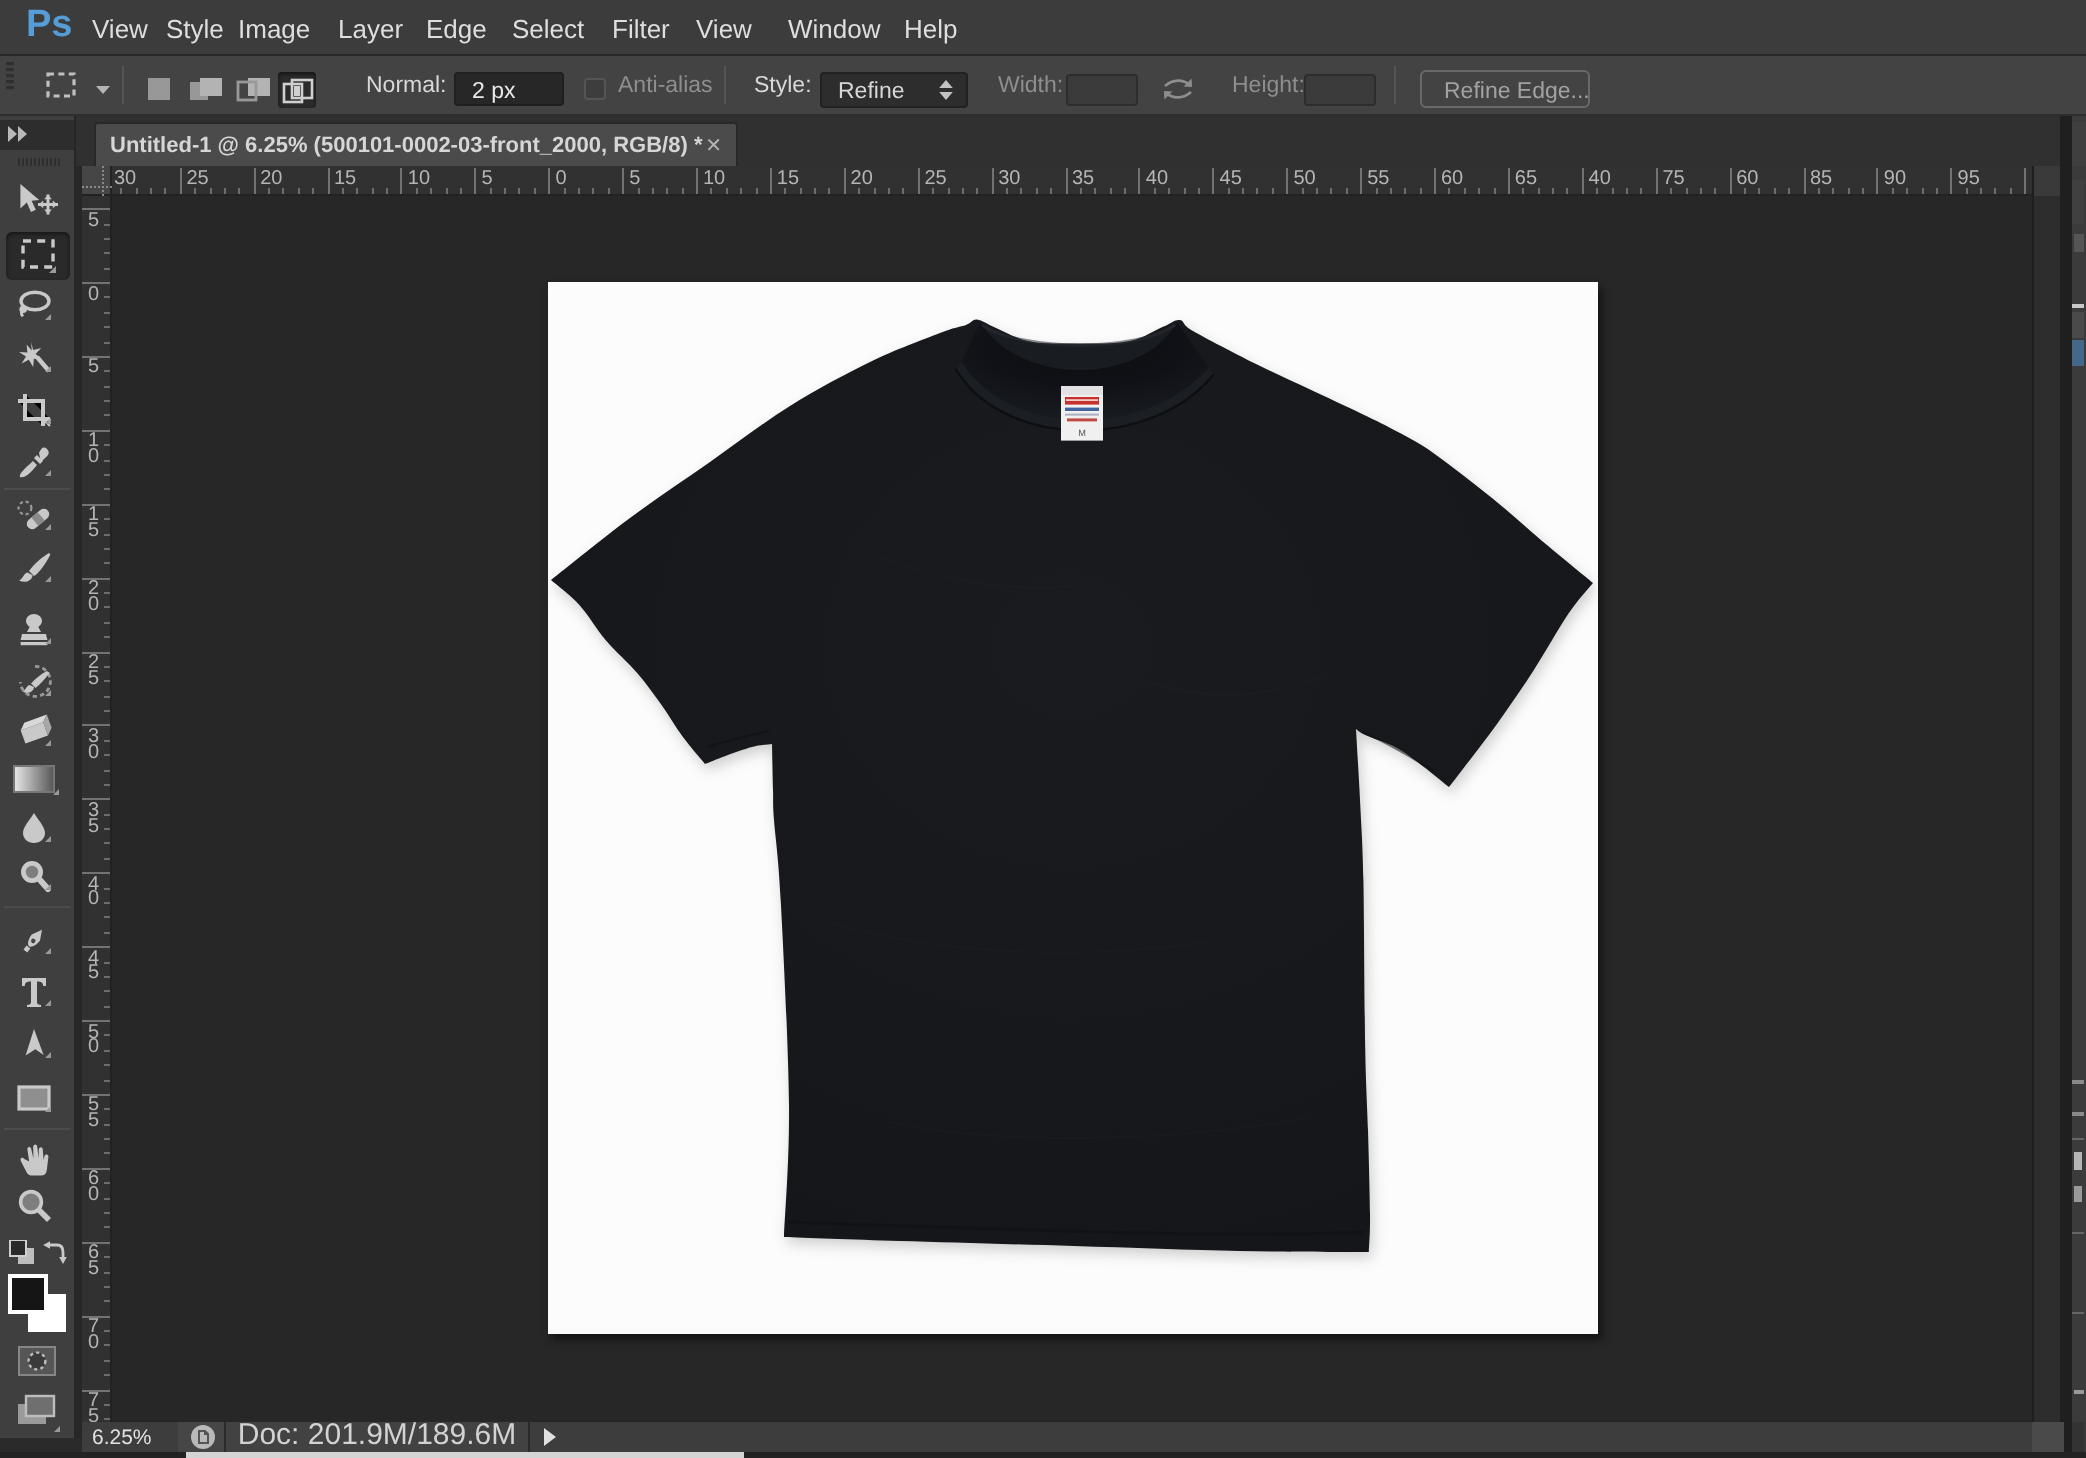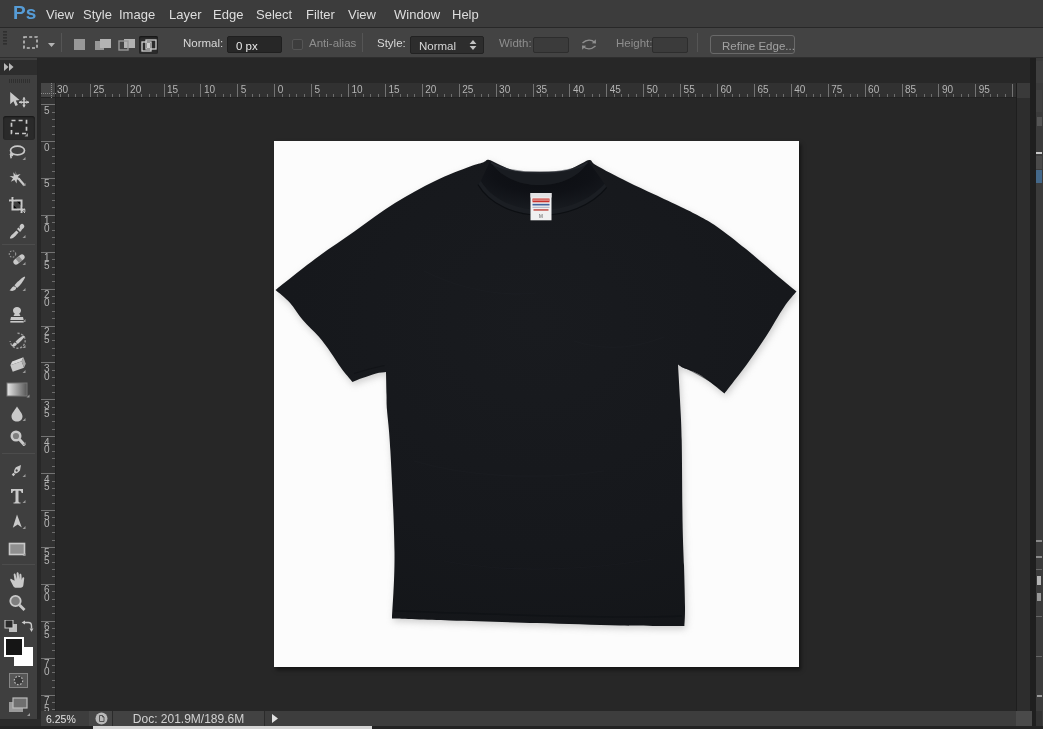--- a/index.html
+++ b/index.html
@@ -36,21 +36,21 @@
 #toolhead{position:absolute;left:0;top:2px;width:37px;height:15px;background:#2d2d2d}
 .tsep{position:absolute;left:2px;width:33px;height:1px;background:#363636;border-bottom:1px solid #4c4c4c}
 #presseddark{position:absolute;left:3px;top:58px;width:32px;height:24px;background:#2a2a2a;border-radius:3px;box-shadow:inset 0 1px 2px rgba(0,0,0,.5)}
 
 #paste{left:56px;top:98px;width:960px;height:613px;background:#272727}
 #canvas{position:absolute;left:218px;top:43px;width:525px;height:526px;background:#fcfcfc;box-shadow:2px 3px 4px rgba(0,0,0,.5)}
 
 #statusbar{left:41px;top:711px;width:975px;height:15px;background:#3d3d3d}
 #statusbar .z{position:absolute;left:5px;top:2px;font-size:10.5px;color:#e2e2e2}
 #docbox{position:absolute;left:71px;top:0px;width:153px;height:15px;background:#424242;border-left:1px solid #2b2b2b;border-right:1px solid #2b2b2b;text-align:center;line-height:14px}
-#docbox span{font-size:12px;color:#d2d2d2;white-space:nowrap}
+#docbox span{font-size:15px;color:#d2d2d2;white-space:nowrap}
 #bottomstrip{left:0;top:726px;width:1043px;height:3px;background:#232323}
 #whitestrip{left:93px;top:726px;width:279px;height:3px;background:#d4d4d4}
 
 #scrolltrack{left:1016px;top:98px;width:14px;height:613px;background:#2d2d2d;border-left:1px solid #1e1e1e}
 #scrolltop{left:1016px;top:83px;width:14px;height:15px;background:#3a3a3a;border-left:1px solid #1e1e1e}
 #rightsep{left:1030px;top:58px;width:6px;height:671px;background:#1f1f1f}
 #rightdock{left:1036px;top:58px;width:7px;height:671px;background:#3b3b3b}
 </style></head>
 <body>
 <div id="app">
@@ -140,44 +140,50 @@
         <rect x="1" y="3" width="9" height="9" fill="none" stroke="#989898" stroke-width="1.4"></rect>
       </svg>
       <div class="abs" style="left:139px;top:8px;width:19px;height:18px;background:#2b2b2b;border-radius:2px;box-shadow:inset 0 1px 2px rgba(0,0,0,.6)"></div>
       <svg class="abs" style="left:141px;top:11px" width="16" height="13" viewBox="0 0 16 13">
         <rect x="1" y="3" width="9" height="9" fill="none" stroke="#cfcfcf" stroke-width="1.3"></rect>
         <rect x="5" y="1" width="10" height="9" fill="none" stroke="#cfcfcf" stroke-width="1.3"></rect>
         <rect x="6" y="4" width="3" height="5" fill="#cfcfcf"></rect>
       </svg>
       <div class="olab" style="left:183px">Normal:</div>
       <div class="abs" style="left:227px;top:8px;width:55px;height:17px;background:#272727;border:1px solid #1f1f1f;border-radius:2px"></div>
-      <div class="abs" style="left:236px;top:12px;font-size:11.5px;color:#e8e8e8">0 px</div>
+      <div class="abs" style="left:236px;top:12px;font-size:11.5px;color:#e8e8e8">2 px</div>
       <div class="abs" style="left:292px;top:11px;width:11px;height:11px;background:#3d3d3d;border:1px solid #555;border-radius:2px"></div>
       <div class="olab dim" style="left:309px">Anti-alias</div>
       <div class="osep" style="left:362px"></div>
       <div class="olab" style="left:377px">Style:</div>
       <div class="abs" style="left:410px;top:8px;width:74px;height:18px;background:#2d2d2d;border:1px solid #222;border-radius:2px"></div>
-      <div class="abs" style="left:419px;top:12px;font-size:11.5px;color:#d6d6d6">Normal</div>
+      <div class="abs" style="left:419px;top:12px;font-size:11.5px;color:#d6d6d6">Refine</div>
       <svg class="abs" style="left:468px;top:11px" width="10" height="12" viewBox="0 0 10 12">
         <path d="M5 1 L8.4 5 L1.6 5 Z M5 11 L8.4 7 L1.6 7 Z" fill="#c2c2c2"></path>
       </svg>
       <div class="olab dim" style="left:499px">Width:</div>
       <div class="abs" style="left:533px;top:9px;width:36px;height:16px;background:#3b3b3b;border:1px solid #2d2d2d;border-radius:2px"></div>
       <svg class="abs" style="left:580px;top:9px" width="18" height="15" viewBox="0 0 18 15">
         <path d="M2.5 6 C6.5 2.5 11.5 2.5 15 5.5" stroke="#8e8e8e" stroke-width="1.4" fill="none"></path>
         <path d="M15.8 2.2 L16 6.5 L11.8 6.2 Z" fill="#8e8e8e"></path>
         <path d="M15.5 9 C11.5 12.5 6.5 12.5 3 9.5" stroke="#8e8e8e" stroke-width="1.4" fill="none"></path>
         <path d="M2.2 12.8 L2 8.5 L6.2 8.8 Z" fill="#8e8e8e"></path>
       </svg>
       <div class="olab dim" style="left:616px">Height:</div>
       <div class="abs" style="left:652px;top:9px;width:36px;height:16px;background:#3b3b3b;border:1px solid #2d2d2d;border-radius:2px"></div>
       <div class="osep" style="left:697px"></div>
       <div class="abs" style="left:710px;top:7px;width:85px;height:19px;background:transparent;border:1px solid #696969;border-radius:3px"></div>
       <div class="abs" style="left:722px;top:12px;font-size:11.5px;color:#a2a2a2">Refine Edge...</div>
     </div>
+ <div id="tabbar" class="abs">
+   <div id="tab">
+        <span class="ttl">Untitled-1 @ 6.25% (500101-0002-03-front_2000, RGB/8) *</span>
+   <span id="tabx">✕</span>
+      </div>
+ </div>
  <div id="hruler" class="abs">
       <div class="hlab" style="left:16.0px">30</div>
       <div class="hmin" style="left:19.2px"></div>
       <div class="hmin" style="left:26.6px"></div>
       <div class="hmin" style="left:33.9px"></div>
       <div class="hmin" style="left:41.3px"></div>
       <div class="htick" style="left:48.7px"></div>
       <div class="hlab" style="left:52.2px">25</div>
       <div class="hmin" style="left:56.1px"></div>
       <div class="hmin" style="left:63.5px"></div>

